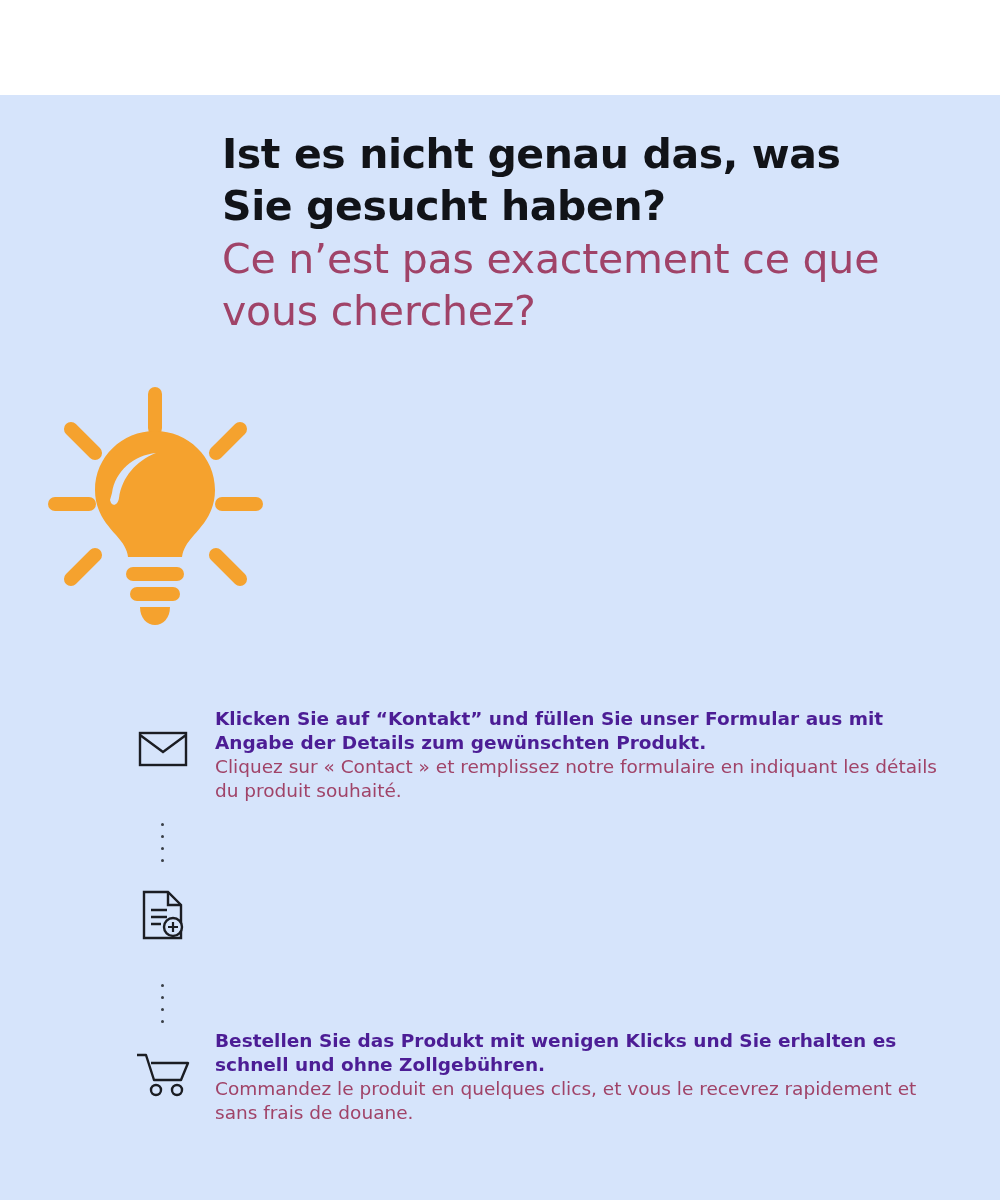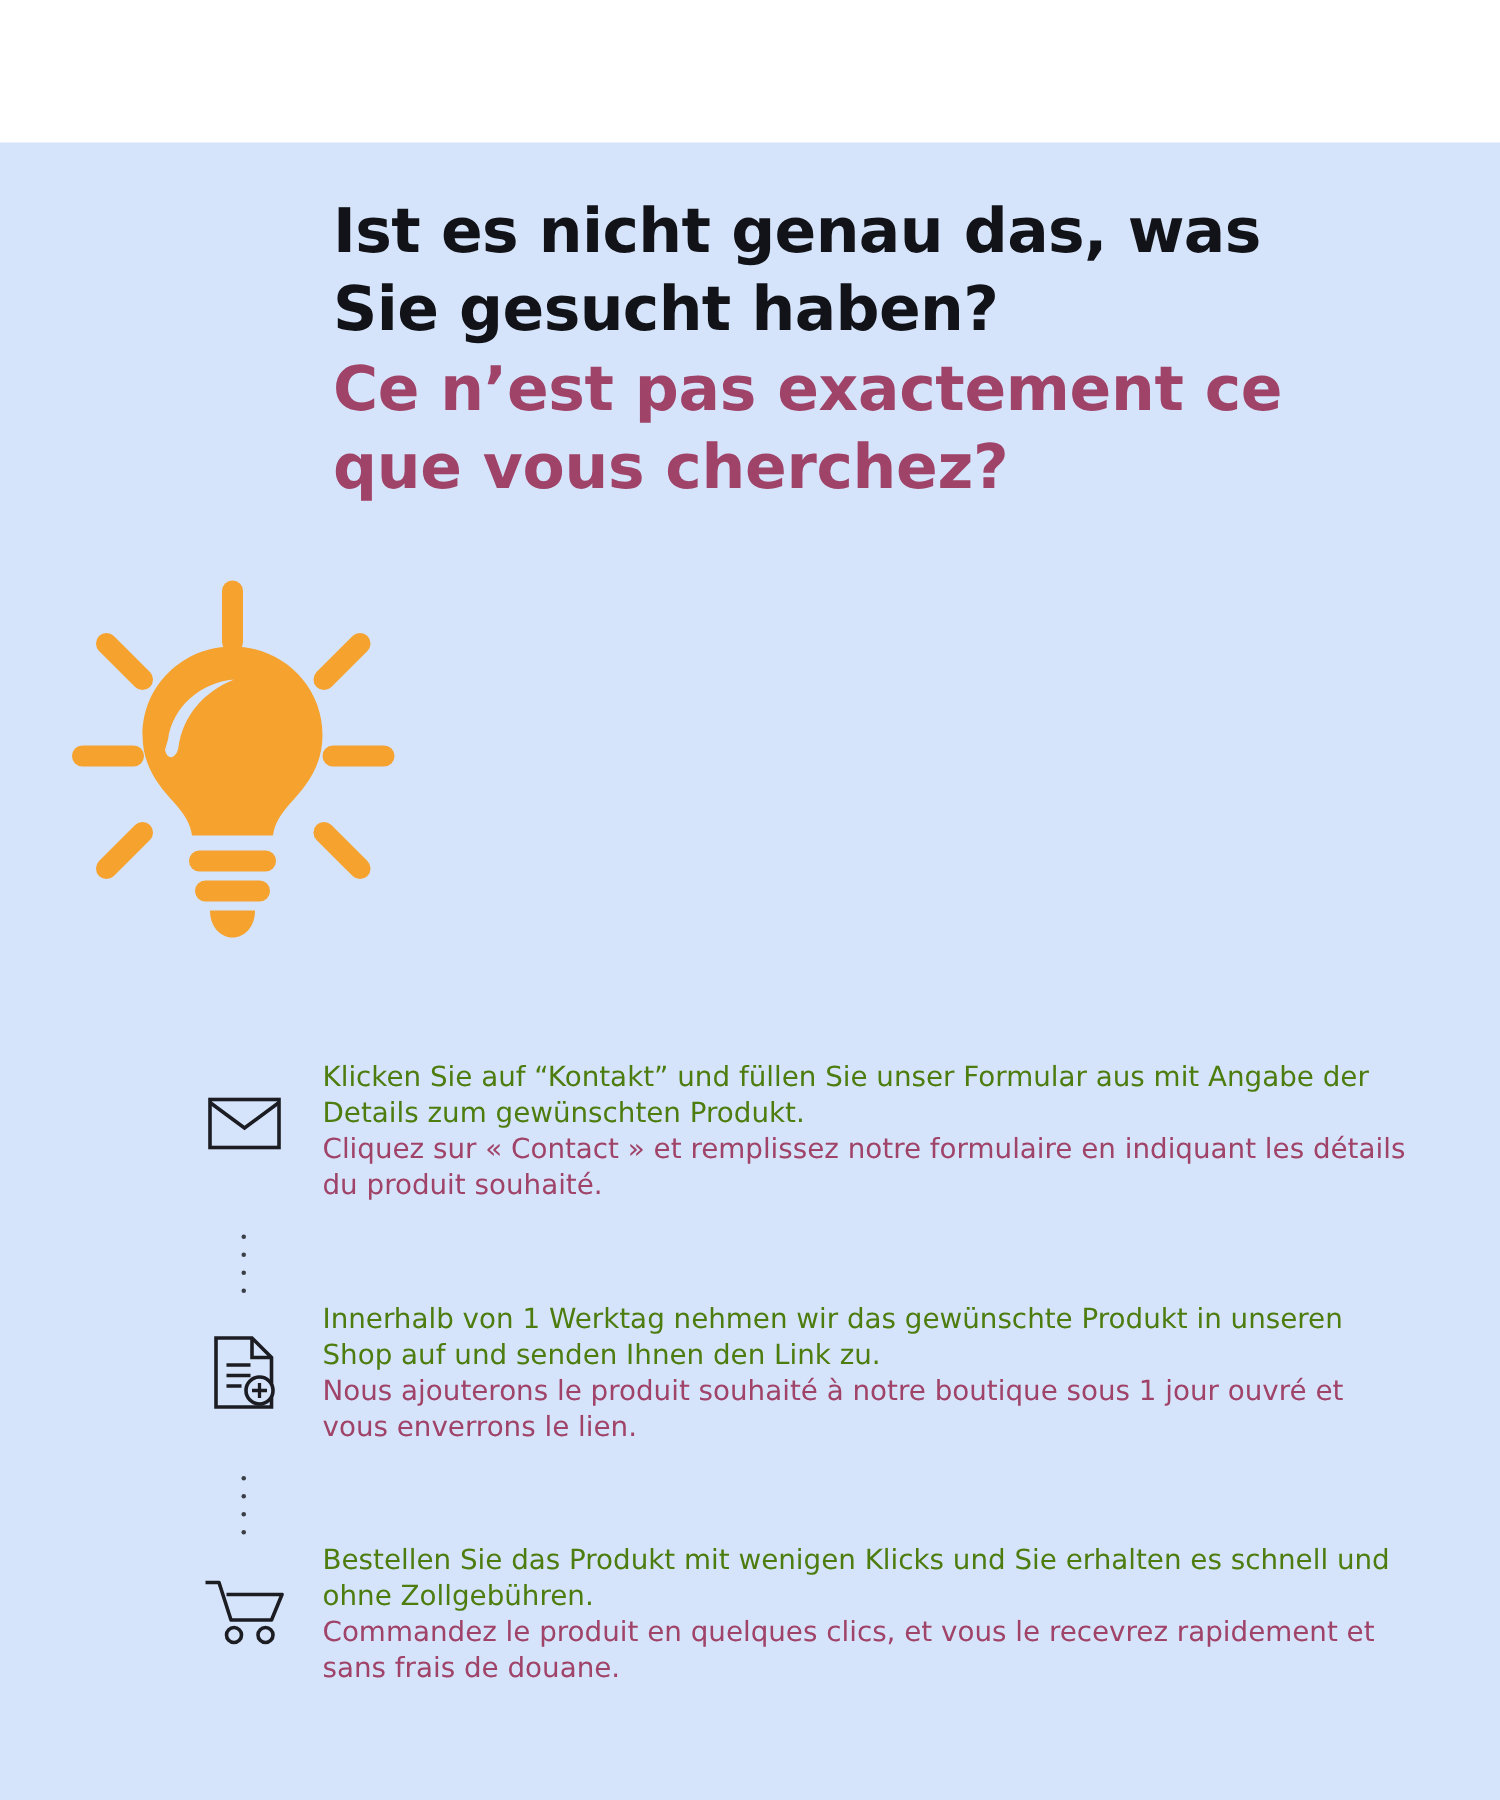--- a/index.html
+++ b/index.html
@@ -35,21 +35,21 @@
     font-size: 41px;
     line-height: 1.28;
     font-weight: bold;
     color: #111318;
     letter-spacing: -0.4px;
     margin: 0;
   }
   .headline-fr {
     font-size: 41px;
     line-height: 1.28;
-    font-weight: bold;
+    font-weight: normal;
     color: #a04368;
     letter-spacing: -0.2px;
     margin: 0;
   }
 
   
   .bulb-wrap {
     position: absolute;
     left: 40px;
     top: 290px;
@@ -122,22 +122,22 @@
   .step-text {
     flex: 1 1 auto;
     padding-top: 0px;
   }
   .step-text p {
     margin: 0;
     font-size: 18.5px;
     line-height: 1.3;
   }
   .step-text .de {
-    color: #4d7c0f;
-    font-weight: normal;
+    color: #4c1d95;
+    font-weight: bold;
   }
   .step-text .fr {
     color: #a04368;
     font-weight: normal;
   }
   .dots {
     width: 105px;
     flex: 0 0 105px;
     display: flex;
     flex-direction: column;
@@ -218,24 +218,20 @@
     <div class="step">
       <div class="step-icon">
         <svg width="46" height="50" viewBox="0 0 46 50" aria-hidden="true">
           <path d="M4 2h24l13 13v33H4z" fill="none" stroke="#1b1d23" stroke-width="2.4"></path>
           <path d="M28 2v13h13" fill="none" stroke="#1b1d23" stroke-width="2.4"></path>
           <path d="M11 20h16M11 27h16M11 34h10" stroke="#1b1d23" stroke-width="2.4" fill="none"></path>
           <circle cx="33" cy="37" r="9" fill="#d6e4fb" stroke="#1b1d23" stroke-width="2.4"></circle>
           <path d="M33 32v10M28 37h10" stroke="#1b1d23" stroke-width="2.2"></path>
         </svg>
       </div>
-      <div class="step-text">
-        <p class="de">Innerhalb von 1 Werktag nehmen wir das gewünschte Produkt in unseren Shop auf und senden Ihnen den Link zu.</p>
-        <p class="fr">Nous ajouterons le produit souhaité à notre boutique sous 1 jour ouvré et vous enverrons le lien.</p>
-      </div>
     </div>
 
     <div class="step-sep">
       <div class="dots">
         <span></span>
           <span></span>
           <span></span>
           <span></span>
       </div>
     </div>

